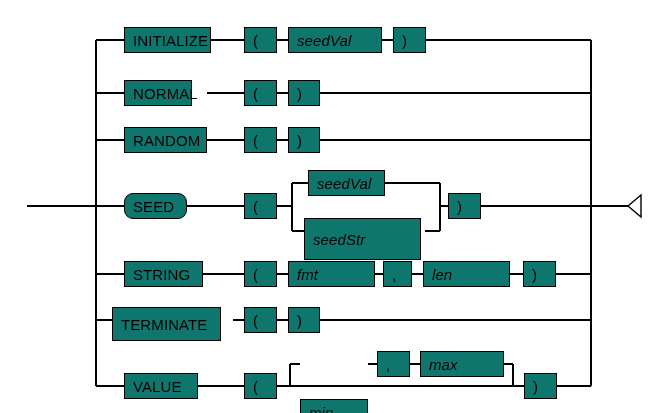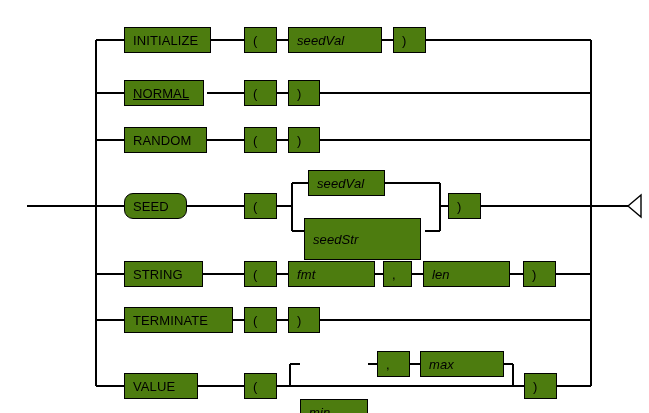--- a/index.html
+++ b/index.html
@@ -37,25 +37,25 @@
   .rr-arrow {
     stroke: #000000;
     stroke-width: 1.4;
     fill: none;
     stroke-linejoin: miter;
   }
   .rr-box {
     position: absolute;
     box-sizing: border-box;
     border: 1.4px solid #000000;
-    background: #4d7c0f;
+    background: #0f766e;
     display: flex;
     align-items: center;
     padding-left: 8px;
-    font-size: 13px;
+    font-size: 15px;
     line-height: 1;
     color: #000000;
     letter-spacing: 0.1px;
     white-space: nowrap;
   }
   .rr-box.terminal {
     font-style: normal;
   }
   .rr-box.nonterminal {
     font-style: italic;
@@ -139,42 +139,42 @@
     <path class="rr-line" d="M 290 386 L 513 386"></path>
     <path class="rr-line" d="M 513 386 L 524 386"></path>
     <path class="rr-line" d="M 557 386 L 591 386"></path>
   </svg>
 
   <div class="rr-box terminal" style="left:124px; top:27px; width:87px; height:26px;">INITIALIZE</div>
   <div class="rr-box punct" style="left:244px; top:27px; width:33px; height:26px;">(</div>
   <div class="rr-box nonterminal" style="left:288px; top:27px; width:94px; height:26px;">seedVal</div>
   <div class="rr-box punct" style="left:393px; top:27px; width:33px; height:26px;">)</div>
 
-  <div class="rr-box terminal" style="left:124px; top:80px; width:80px; height:26px;text-decoration:underline;">NORMAL</div>
+  <div class="rr-box terminal" style="left:124px; top:80px; width:68px; height:26px;">NORMAL</div>
   <div class="rr-box punct" style="left:244px; top:80px; width:33px; height:26px;">(</div>
   <div class="rr-box punct" style="left:288px; top:80px; width:32px; height:26px;">)</div>
 
   <div class="rr-box terminal" style="left:124px; top:127px; width:83px; height:26px;">RANDOM</div>
   <div class="rr-box punct" style="left:244px; top:127px; width:33px; height:26px;">(</div>
   <div class="rr-box punct" style="left:288px; top:127px; width:32px; height:26px;">)</div>
 
   <div class="rr-box terminal" style="left:124px; top:193px; width:63px; height:26px;border-radius:9px;">SEED</div>
   <div class="rr-box punct" style="left:244px; top:193px; width:33px; height:26px;">(</div>
   <div class="rr-box nonterminal" style="left:308px; top:170px; width:77px; height:26px;">seedVal</div>
   <div class="rr-box nonterminal" style="left:304px; top:218px; width:117px; height:42px;">seedStr</div>
   <div class="rr-box punct" style="left:448px; top:193px; width:33px; height:26px;">)</div>
 
   <div class="rr-box terminal" style="left:124px; top:261px; width:79px; height:26px;">STRING</div>
   <div class="rr-box punct" style="left:244px; top:261px; width:33px; height:26px;">(</div>
   <div class="rr-box nonterminal" style="left:288px; top:261px; width:87px; height:26px;">fmt</div>
   <div class="rr-box punct" style="left:383px; top:261px; width:29px; height:26px;">,</div>
   <div class="rr-box nonterminal" style="left:423px; top:261px; width:87px; height:26px;">len</div>
   <div class="rr-box punct" style="left:523px; top:261px; width:33px; height:26px;">)</div>
 
-  <div class="rr-box terminal" style="left:124px; top:307px; width:109px; height:26px;">TERMINATE</div>
+  <div class="rr-box terminal" style="left:112px; top:307px; width:109px; height:34px;">TERMINATE</div>
   <div class="rr-box punct" style="left:244px; top:307px; width:33px; height:26px;">(</div>
   <div class="rr-box punct" style="left:288px; top:307px; width:32px; height:26px;">)</div>
 
   <div class="rr-box terminal" style="left:124px; top:373px; width:74px; height:26px;">VALUE</div>
   <div class="rr-box punct" style="left:244px; top:373px; width:33px; height:26px;">(</div>
   <div class="rr-box nonterminal" style="left:300px; top:351px; width:68px; height:26px;margin-top:48px;">min</div>
   <div class="rr-box punct" style="left:377px; top:351px; width:33px; height:26px;">,</div>
   <div class="rr-box nonterminal" style="left:420px; top:351px; width:84px; height:26px;">max</div>
   <div class="rr-box punct" style="left:524px; top:373px; width:33px; height:26px;">)</div>
 

